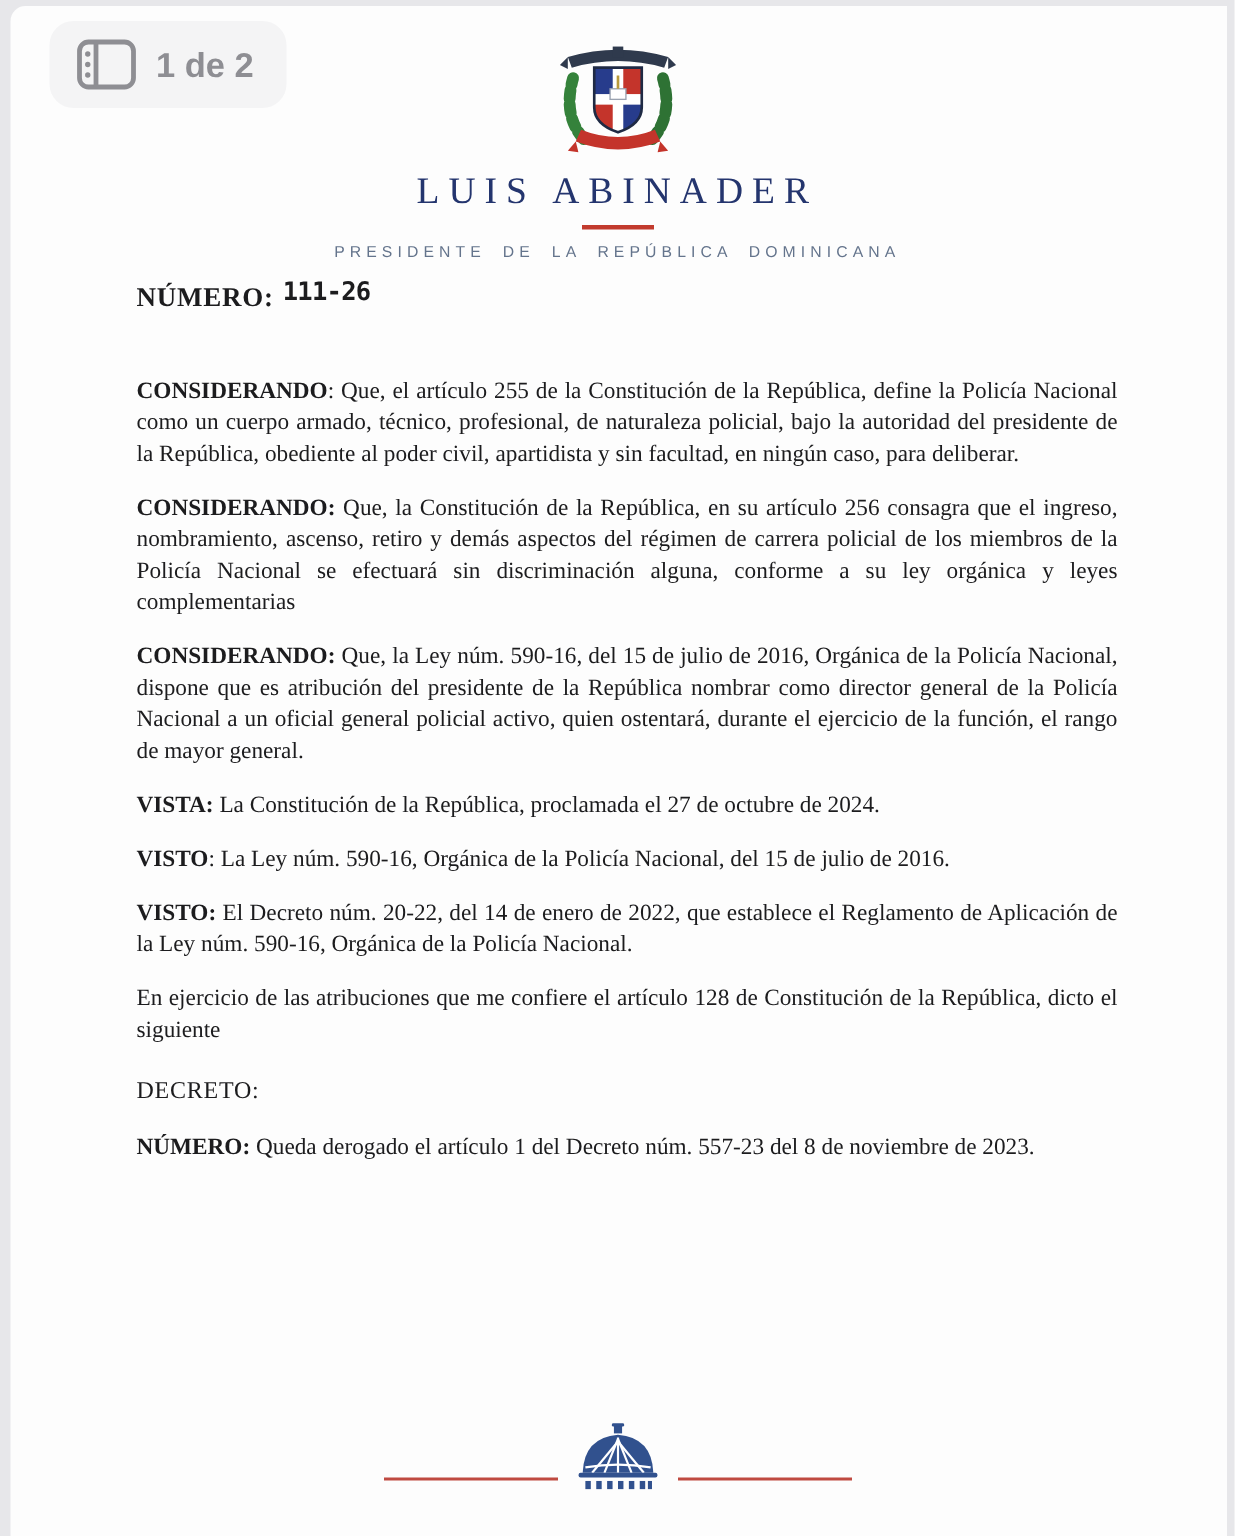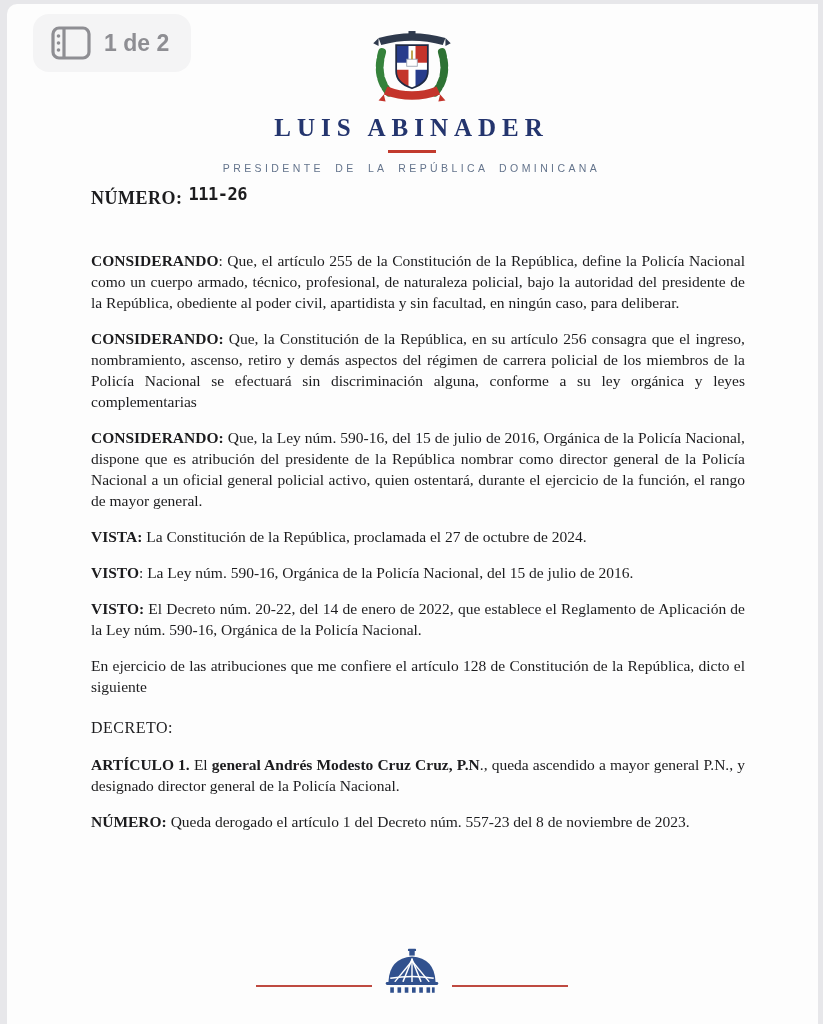--- a/index.html
+++ b/index.html
@@ -22,21 +22,21 @@
     padding:12px 22px 12px 18px;
     color:#8e8e93;
     font-family:"Liberation Sans", sans-serif;
     font-size:23px;font-weight:600;line-height:1;
     cursor:pointer;
   }
   
   .emblem{position:absolute;left:0;right:0;top:24px;text-align:center;}
   .docname{
     position:absolute;left:0;right:0;top:114px;text-align:center;
-    color:#24356e;font-size:25px;font-weight:700;letter-spacing:6px;
+    color:#24356e;font-size:25px;font-weight:400;letter-spacing:6px;
   }
   .redline{
     position:absolute;left:50%;top:150px;margin-left:-24px;
     width:48px;height:3px;background:#c23b2e;
   }
   .subtitle{
     position:absolute;left:0;right:0;top:162px;text-align:center;
     font-family:"Liberation Sans", sans-serif;
     color:#64748c;font-size:10.5px;letter-spacing:3.4px;word-spacing:5px;font-weight:400;
   }
@@ -131,21 +131,20 @@
       <p><span class="b">CONSIDERANDO</span><span>: Que, el artículo 255 de la Constitución de la República, define la Policía Nacional como un cuerpo armado, técnico, profesional, de naturaleza policial, bajo la autoridad del presidente de la República, obediente al poder civil, apartidista y sin facultad, en ningún caso, para deliberar.</span></p>
       <p><span class="b">CONSIDERANDO:</span><span> Que, la Constitución de la República, en su artículo 256 consagra que el ingreso, nombramiento, ascenso, retiro y demás aspectos del régimen de carrera policial de los miembros de la Policía Nacional se efectuará sin discriminación alguna, conforme a su ley orgánica y leyes complementarias</span></p>
       <p><span class="b">CONSIDERANDO:</span><span> Que, la Ley núm. 590-16, del 15 de julio de 2016, Orgánica de la Policía Nacional, dispone que es atribución del presidente de la República nombrar como director general de la Policía Nacional a un oficial general policial activo, quien ostentará, durante el ejercicio de la función, el rango de mayor general.</span></p>
       <p><span class="b">VISTA:</span><span> La Constitución de la República, proclamada el 27 de octubre de 2024.</span></p>
       <p><span class="b">VISTO</span><span>: La Ley núm. 590-16, Orgánica de la Policía Nacional, del 15 de julio de 2016.</span></p>
       <p><span class="b">VISTO:</span><span> El Decreto núm. 20-22, del 14 de enero de 2022, que establece el Reglamento de Aplicación de la Ley núm. 590-16, Orgánica de la Policía Nacional.</span></p>
       <p><span>En ejercicio de las atribuciones que me confiere el artículo 128 de Constitución de la República, dicto el siguiente</span></p>
     </div>
   <p class="decreto">DECRETO:</p>
   <div>
-      <p><span class="b">ARTÍCULO 1.</span><span> El </span><span class="b">general Andrés Modesto Cruz Cruz, P.N</span><span>., queda ascendido a mayor general P.N., y designado director general de la Policía Nacional.</span></p>
       <p><span class="b">NÚMERO:</span><span>  Queda derogado el artículo 1 del Decreto núm. 557-23 del 8 de noviembre de 2023.</span></p>
     </div>
 </div>
 
 <div class="footer">
   <div class="rule"></div>
   <span style="display:inline-flex;">
     <svg width="58" height="50" viewBox="0 0 64 52">
       <rect x="29" y="3" width="6" height="6" fill="#31518e"></rect>
       <rect x="27.5" y="1.5" width="9" height="2.5" rx="1" fill="#31518e"></rect>

